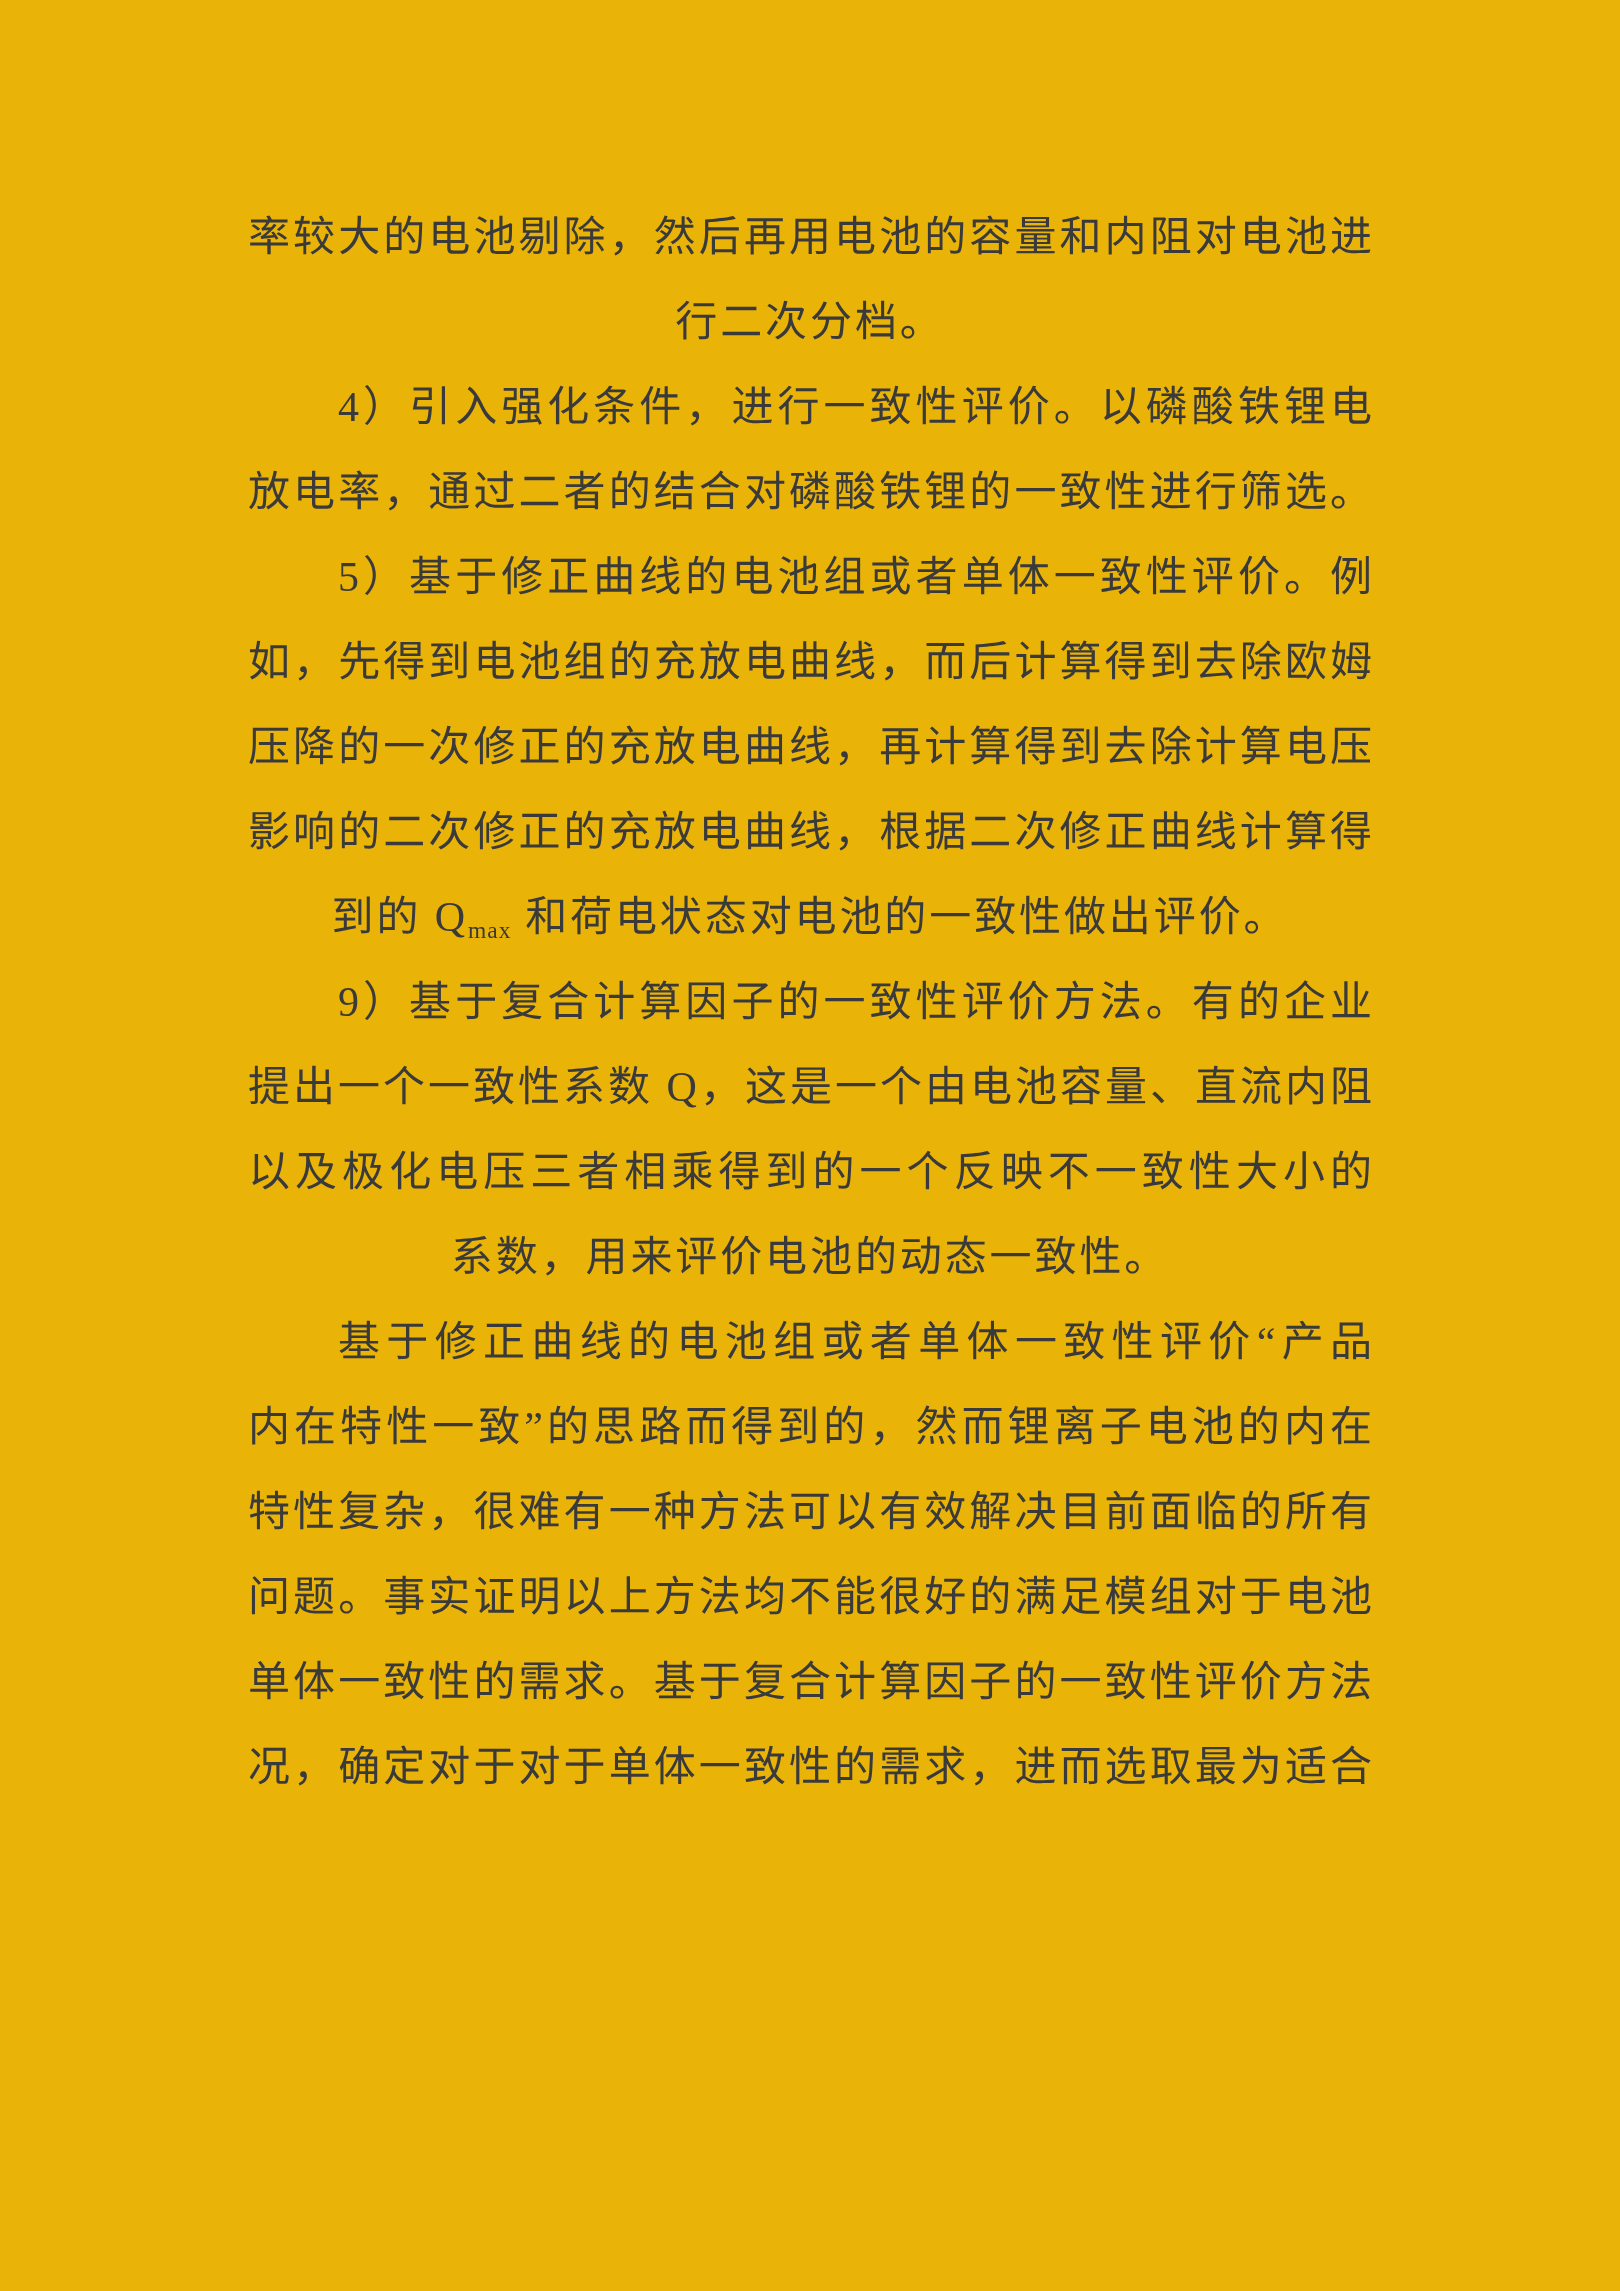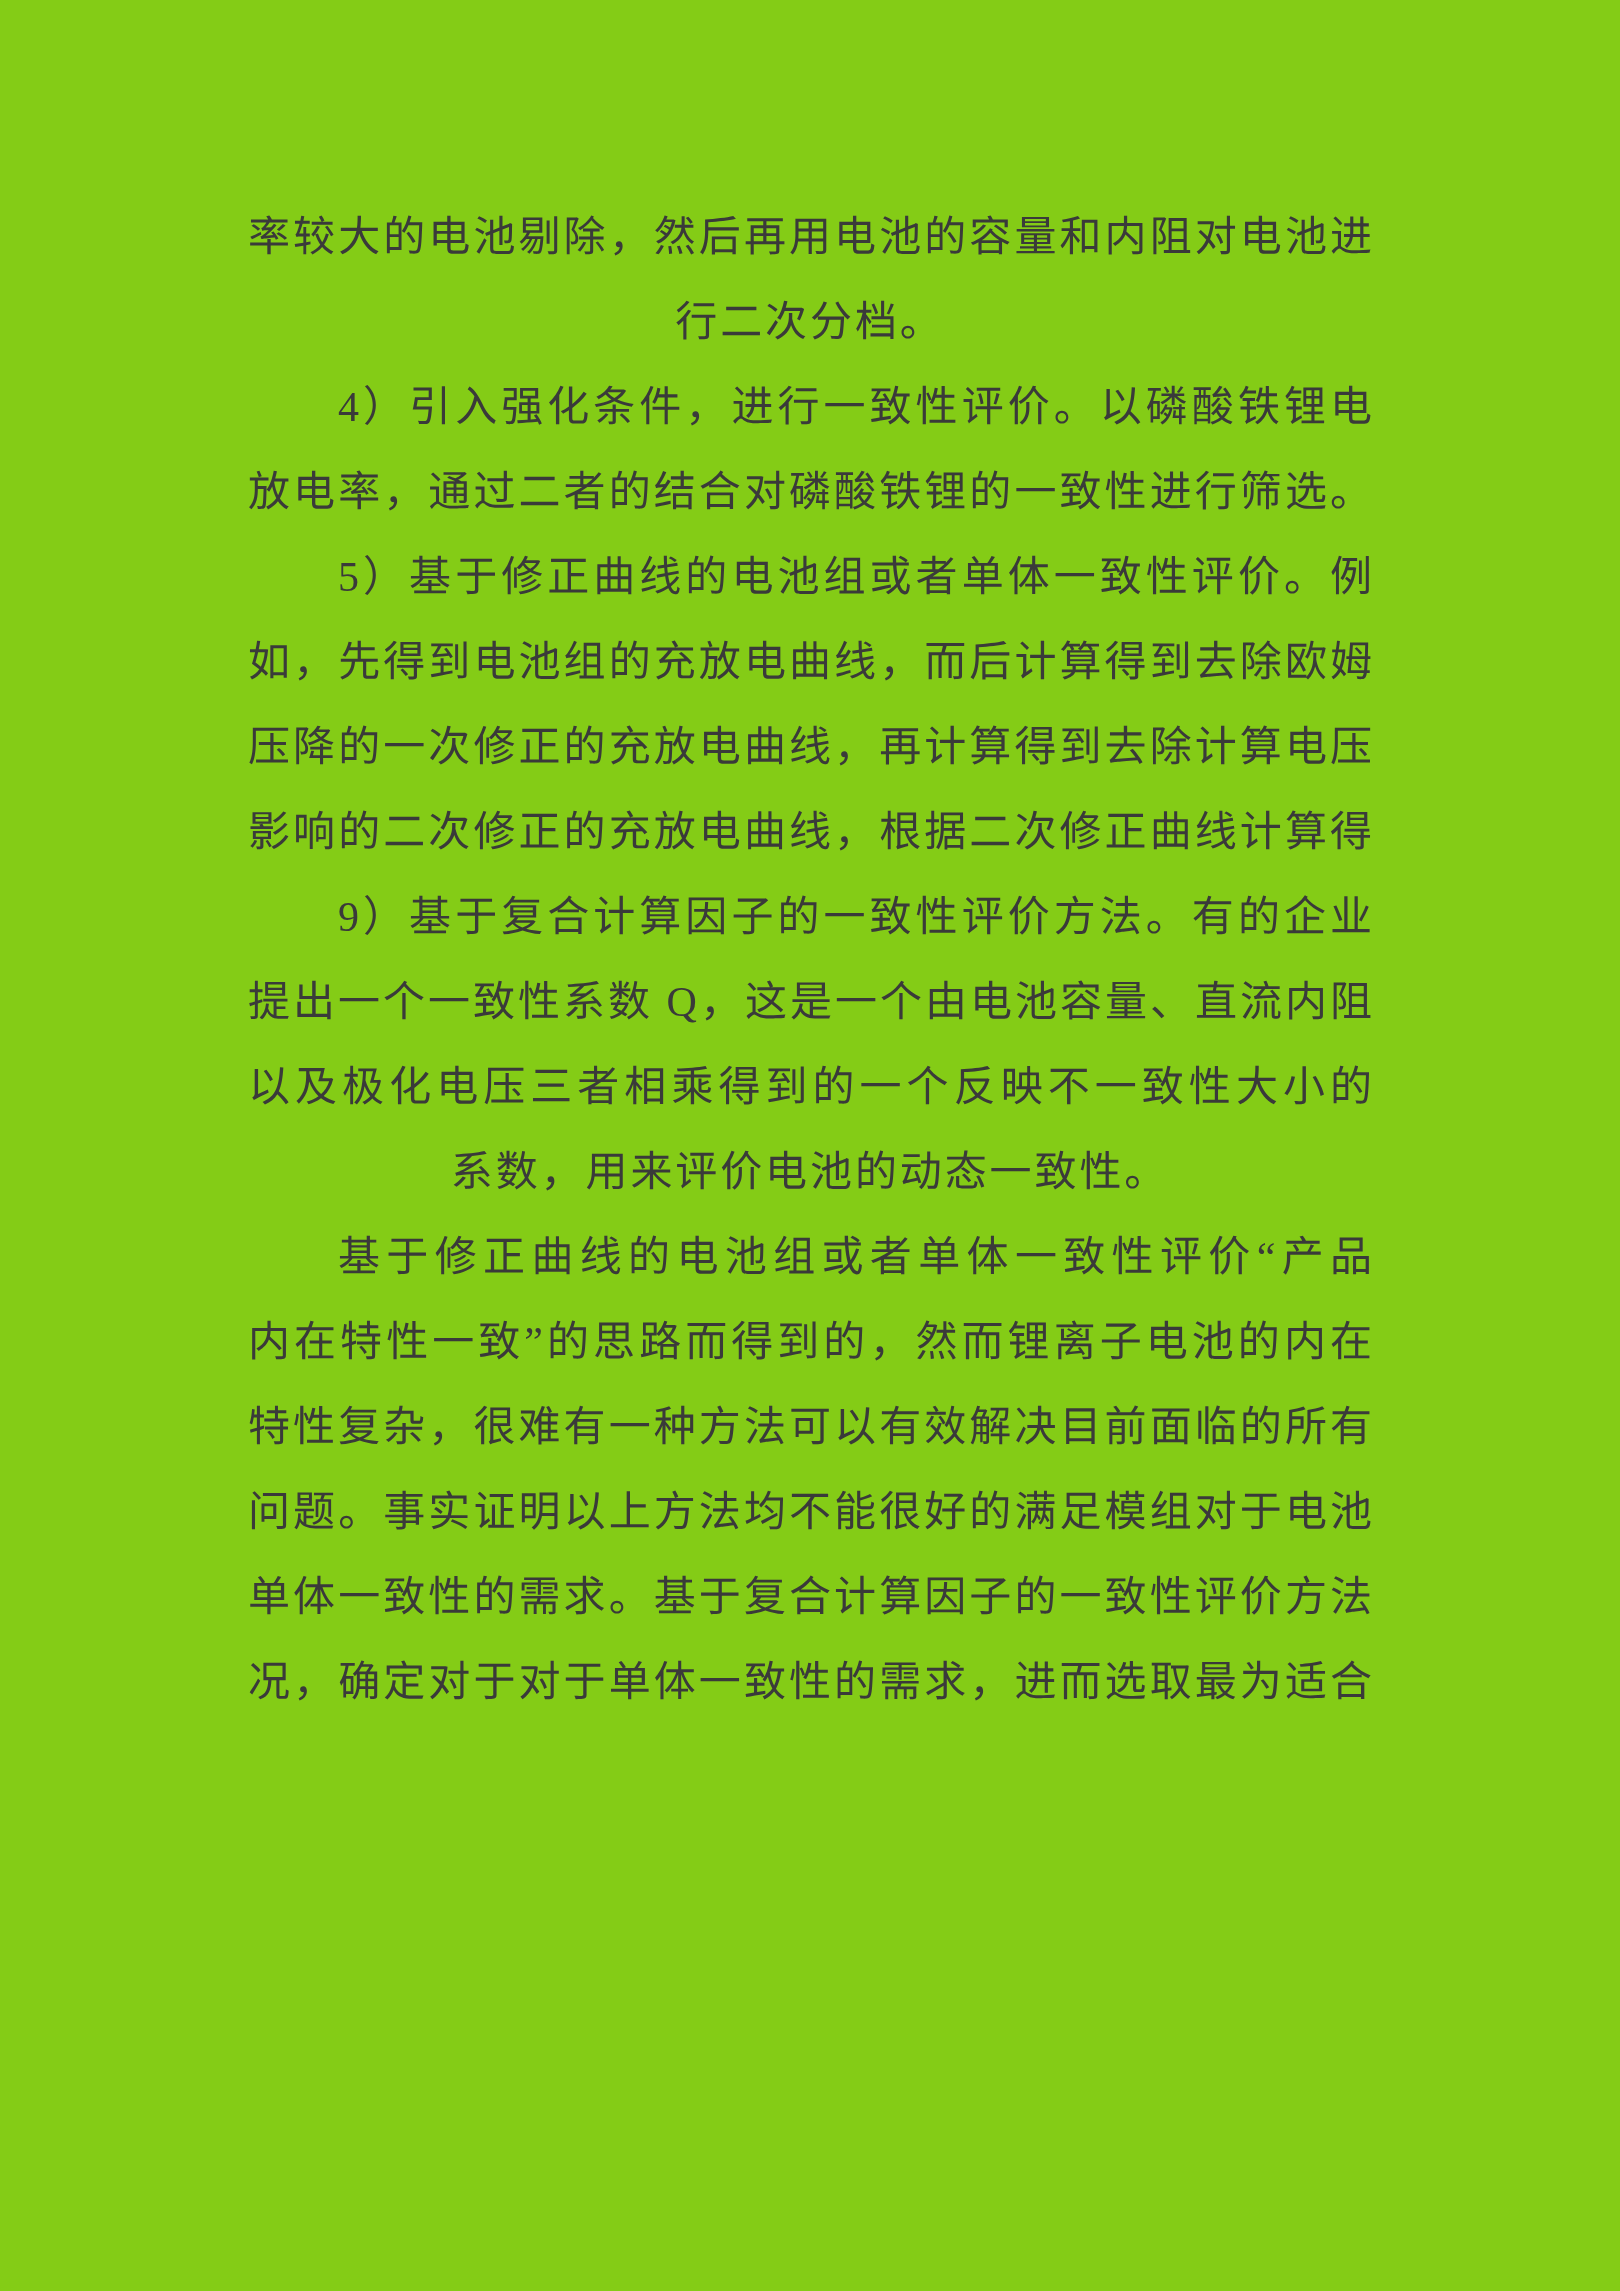--- a/index.html
+++ b/index.html
@@ -5,21 +5,21 @@
   html, body {
     margin: 0;
     padding: 0;
     background: #e8e8e8;
   }
   .page {
     position: relative;
     width: 1620px;
     height: 2292px;
     margin: 0 auto;
-    background: #84cc16;
+    background: #eab308;
     overflow: hidden;
     font-family: "Liberation Serif", "DejaVu Serif", serif;
   }
   .text-block {
     position: absolute;
     left: 248px;
     top: 195px;
     width: 1124px;
     font-size: 42px;
     color: #3a3a3a;
@@ -57,20 +57,23 @@
 <div class="page">
   <div class="text-block">
     <div class="line justify">率较大的电池剔除，然后再用电池的容量和内阻对电池进</div>
     <div class="line end">行二次分档。</div>
     <div class="line justify indent">4）引入强化条件，进行一致性评价。以磷酸铁锂电</div>
     <div class="line justify">放电率，通过二者的结合对磷酸铁锂的一致性进行筛选。</div>
     <div class="line justify indent">5）基于修正曲线的电池组或者单体一致性评价。例</div>
     <div class="line justify">如，先得到电池组的充放电曲线，而后计算得到去除欧姆</div>
     <div class="line justify">压降的一次修正的充放电曲线，再计算得到去除计算电压</div>
     <div class="line justify">影响的二次修正的充放电曲线，根据二次修正曲线计算得</div>
+    <div class="line end">
+      <span>到的 Q</span><sub class="sub">max</sub><span>和荷电状态对电池的一致性做出评价。</span>
+    </div>
     <div class="line justify indent">9）基于复合计算因子的一致性评价方法。有的企业</div>
     <div class="line justify">提出一个一致性系数 Q，这是一个由电池容量、直流内阻</div>
     <div class="line justify">以及极化电压三者相乘得到的一个反映不一致性大小的</div>
     <div class="line end">系数，用来评价电池的动态一致性。</div>
     <div class="line justify indent">基于修正曲线的电池组或者单体一致性评价“产品</div>
     <div class="line justify">内在特性一致”的思路而得到的，然而锂离子电池的内在</div>
     <div class="line justify">特性复杂，很难有一种方法可以有效解决目前面临的所有</div>
     <div class="line justify">问题。事实证明以上方法均不能很好的满足模组对于电池</div>
     <div class="line justify">单体一致性的需求。基于复合计算因子的一致性评价方法</div>
     <div class="line justify">况，确定对于对于单体一致性的需求，进而选取最为适合</div>

